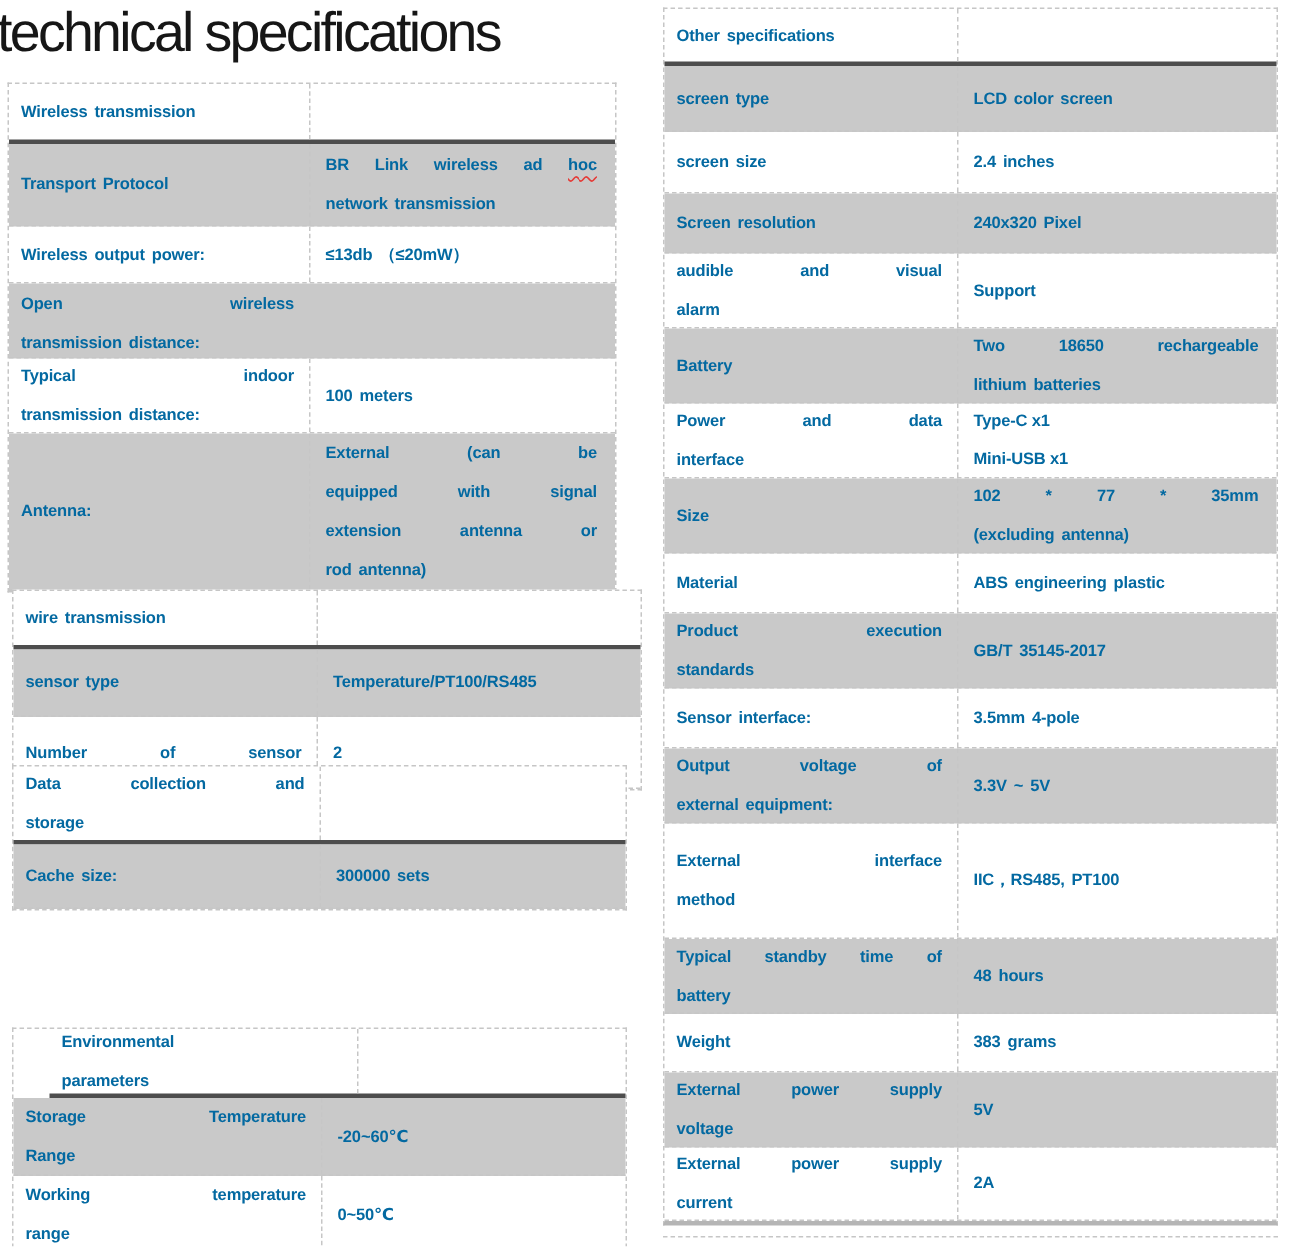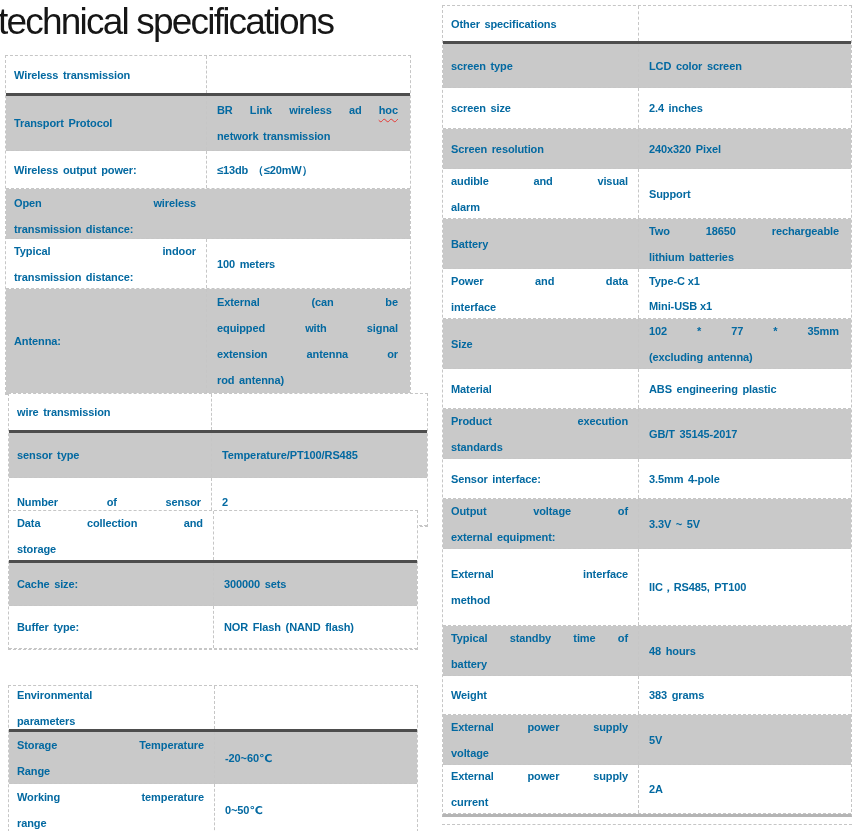--- a/index.html
+++ b/index.html
@@ -136,31 +136,23 @@
           <div class="cell value"></div>
         </div>
         <div class="trow shaded" style="height: 43px;">
           <div class="cell label" style="width: 204px;">
             <div class="jl last"><span>Cache</span><span>size:</span></div>
           </div>
           <div class="cell value">
             <div class="jl last"><span>300000</span><span>sets</span></div>
           </div>
         </div>
-        <div class="trow" style="height: 43px;">
-          <div class="cell label" style="width: 204px;">
-            <div class="jl last"><span>Buffer</span><span>type:</span></div>
-          </div>
-          <div class="cell value">
-            <div class="jl last"><span>NOR</span><span>Flash</span><span>(NAND</span><span>flash)</span></div>
-          </div>
-        </div>
       </div>
       <div class="spec-table" style="left: 8px; top: 685px; width: 410px;">
-        <div class="trow header" style="height: 46px;">
+        <div class="trow header" style="height: 46px; margin-left: 24px;">
           <div class="cell label" style="width: 205px;">
             <div class="jl"><span>Environmental</span></div>
             <div class="jl last"><span>parameters</span></div>
           </div>
           <div class="cell value"></div>
         </div>
         <div class="trow shaded" style="height: 52px;">
           <div class="cell label" style="width: 205px;">
             <div class="jl"><span>Storage</span><span>Temperature</span></div>
             <div class="jl last"><span>Range</span></div>

